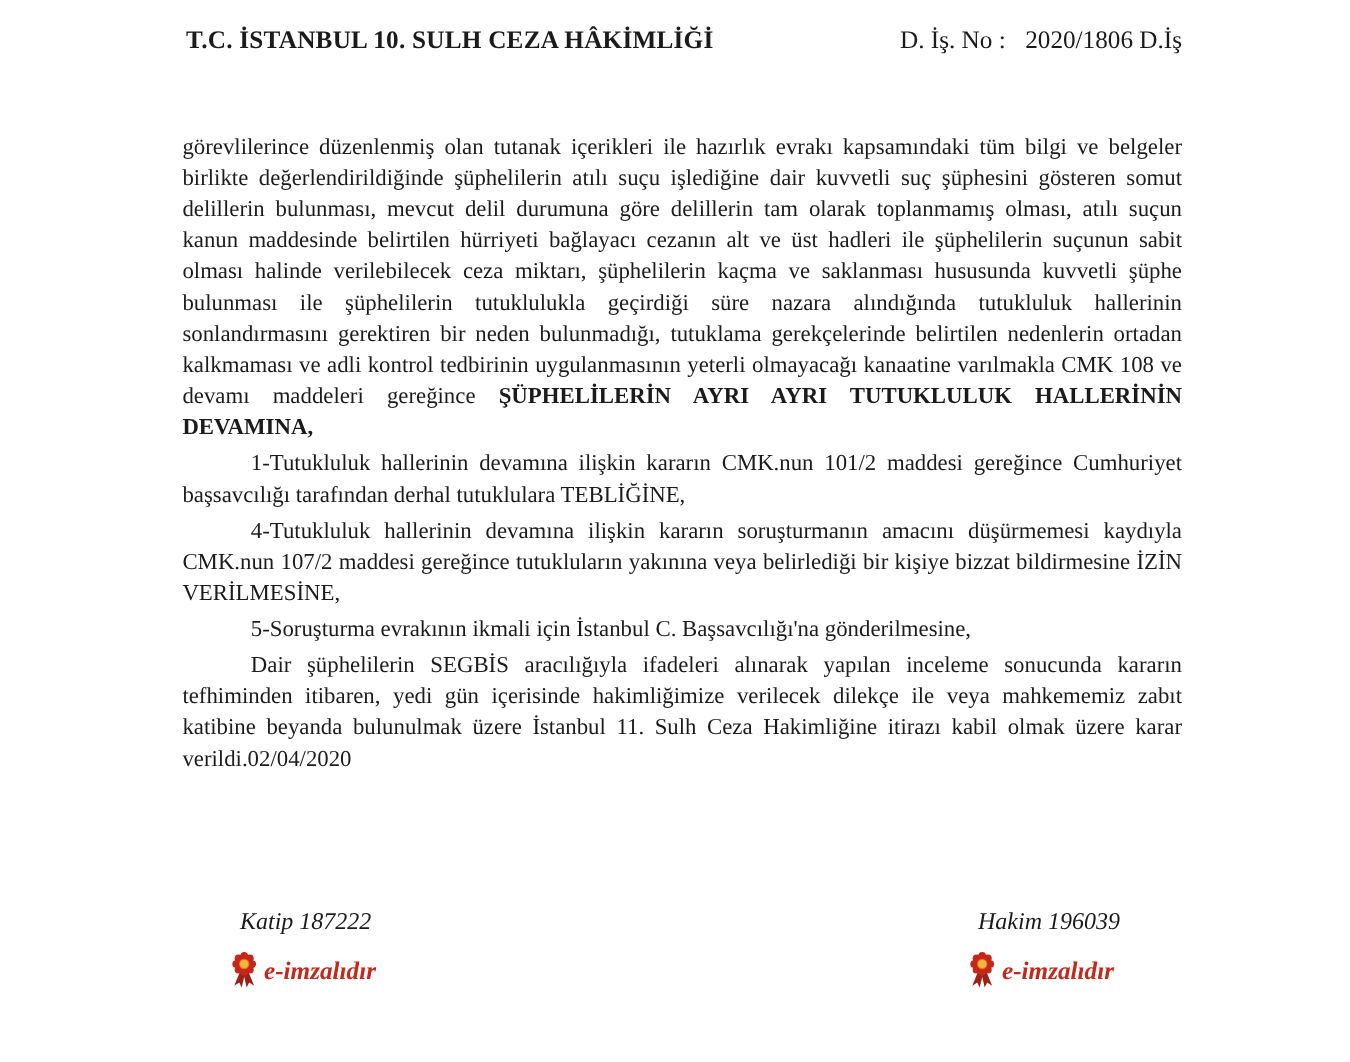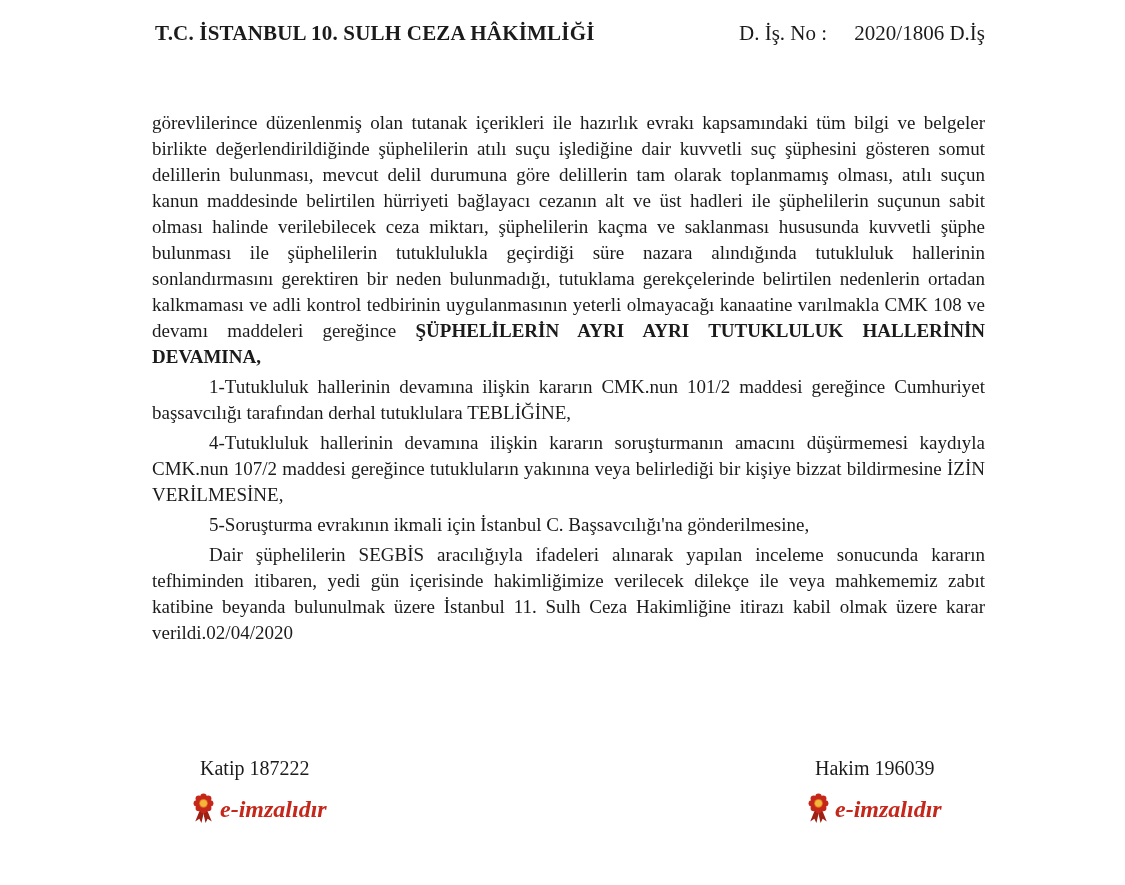--- a/index.html
+++ b/index.html
@@ -29,21 +29,21 @@
     font-size: 21px;
     line-height: 26px;
   }
   .court-title {
     font-weight: 700;
     letter-spacing: 0.2px;
     white-space: nowrap;
   }
   .case-no { white-space: nowrap; }
   .case-no-label { font-weight: 400; }
-  .case-no-value { font-weight: 400; margin-left: 22px; }
+  .case-no-value { font-weight: 400; margin-left: 11px; }
   
   .doc-body {
     position: absolute;
     top: 110px;
     left: 150px;
     width: 835px;
     font-size: 19px;
     line-height: 26px;
     text-align: justify;
   }
@@ -55,38 +55,38 @@
   .doc-body strong { font-weight: 700; }
   
   .sig-block {
     position: absolute;
     top: 755px;
     font-size: 20px;
     line-height: 26px;
   }
   .sig-block.clerk { left: 192px; }
   .sig-block.judge { left: 807px; }
-  .sig-name { padding-left: 8px; white-space: nowrap; }
+  .sig-name { padding-left: 8px; white-space: nowrap; font-style: italic; }
   .sig-stamp {
     margin-top: 12px;
     display: flex;
     align-items: center;
     white-space: nowrap;
   }
   .seal-icon {
     width: 23px;
     height: 31px;
     flex: 0 0 auto;
   }
   .stamp-text {
     margin-left: 5px;
     color: #c5271a;
     font-weight: 700;
     font-style: italic;
-    font-size: 24px;
+    font-size: 21px;
   }
 </style>
 </head>
 <body>
 
 <div class="page">
 
   <div class="doc-header">
     <div class="court-title">T.C. İSTANBUL 10. SULH CEZA HÂKİMLİĞİ</div>
     <div class="case-no">

